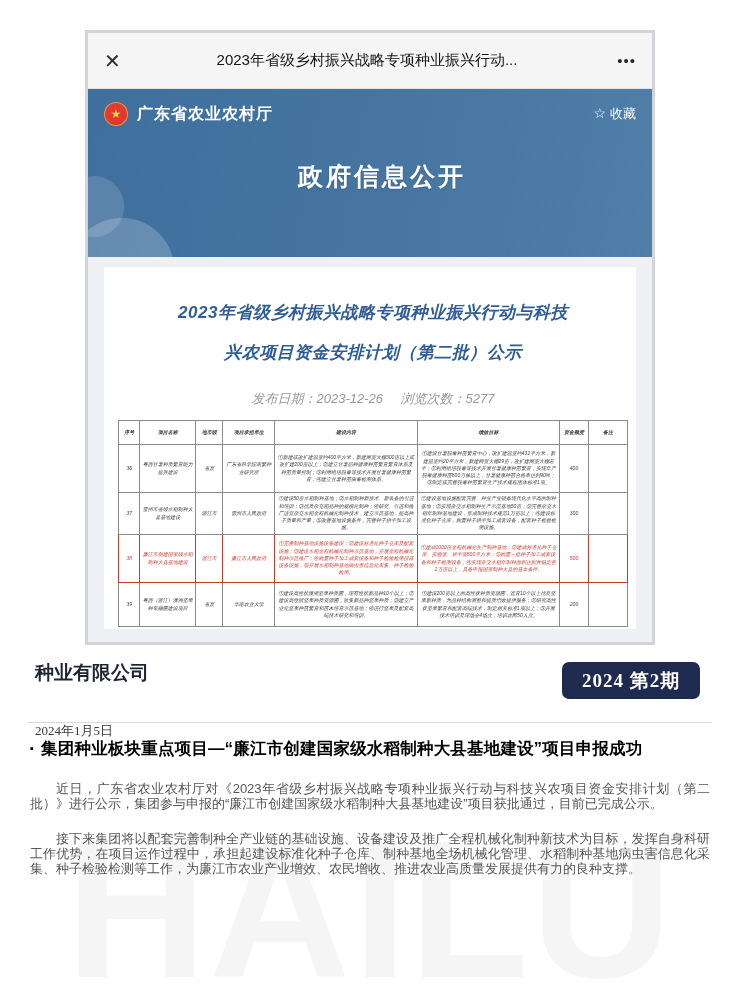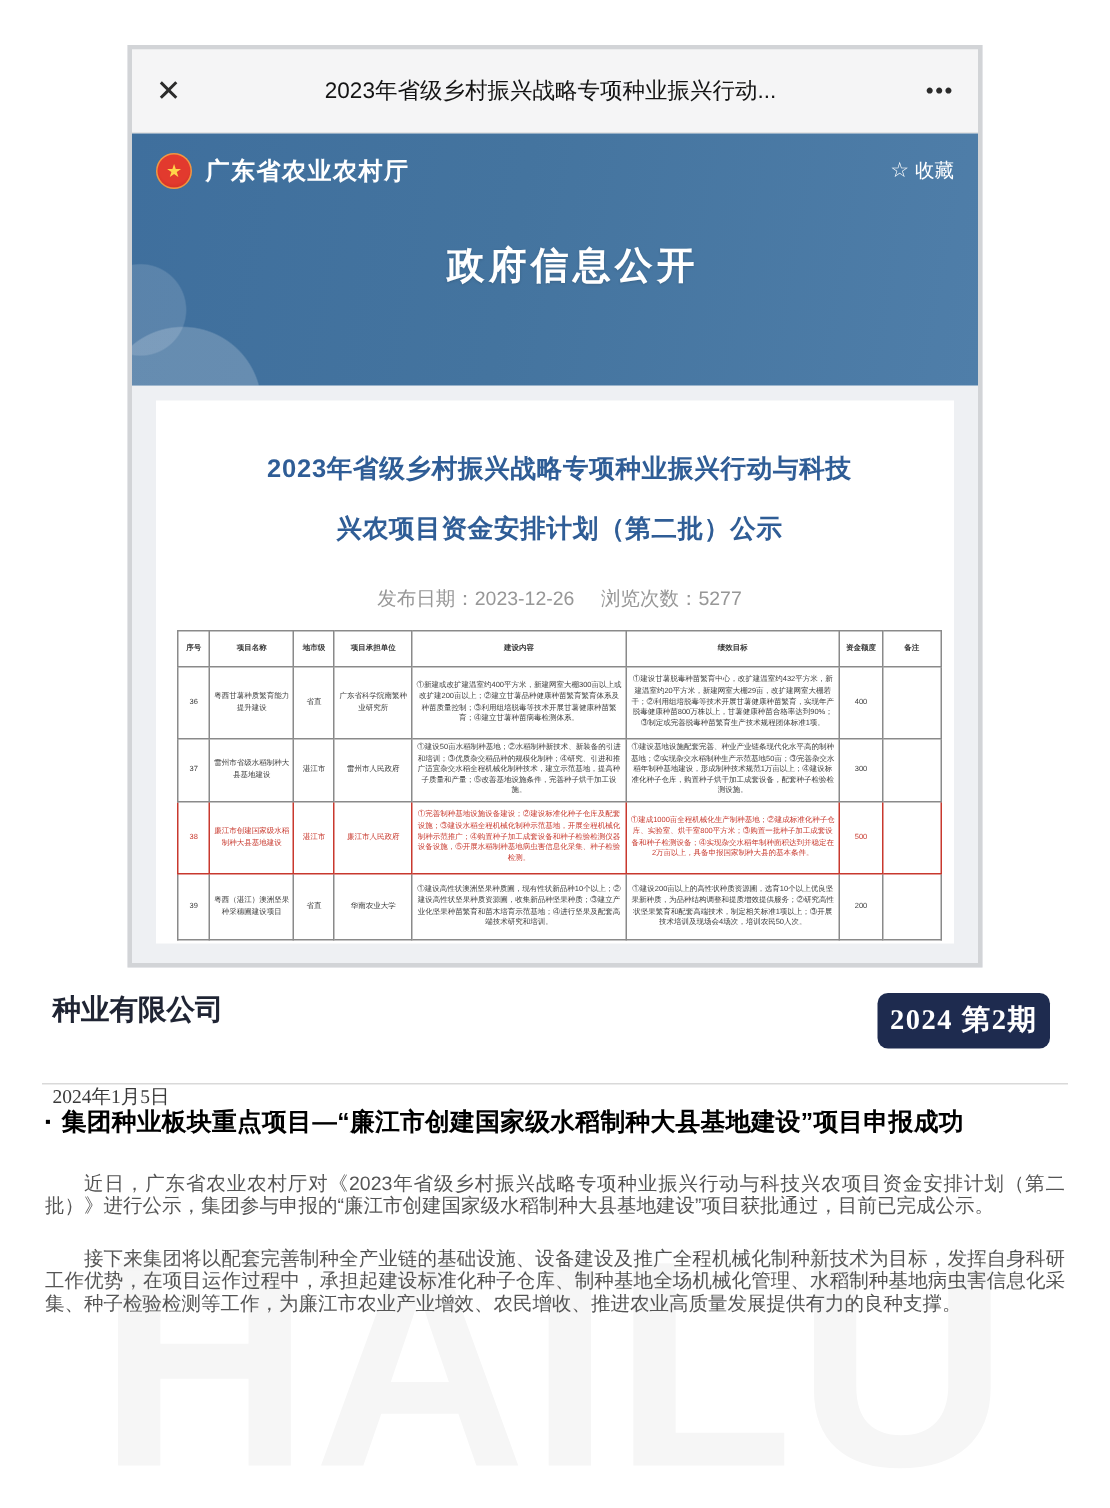--- a/index.html
+++ b/index.html
@@ -50,42 +50,42 @@
   .emblem span { color:#ffd54a; font-size:12px; line-height:1; }
   .agency-name { font-size:16px; font-weight:bold; margin-left:9px; letter-spacing:1px; }
   .favorite { margin-left:auto; font-size:13px; cursor:pointer; }
   .favorite .star { font-size:14px; margin-right:4px; }
   .banner-title {
     text-align:center; font-size:25px; font-weight:bold; letter-spacing:3px; margin-top:34px;
     text-shadow:0 1px 2px rgba(0,0,0,0.15);
     margin-left:24px;
   }
   .content-area { flex:1; background:#eef0f3; padding:10px 16px 13px 16px; }
-  .card { background:#fff; height:100%; padding:26px 8px 0 14px; }
+  .card { background:#fff; height:100%; padding:26px 8px 0 14px;font-style:italic; }
   .art-title {
     color:#2f5d96; font-weight:bold; font-size:17px; line-height:40px;
     text-align:center; letter-spacing:0.5px;
   }
   .meta { text-align:center; color:#979797; font-size:13px; margin-top:17px; }
   .meta span { margin:0 7px; }
   
   table.fund { width:100%; border-collapse:collapse; margin-top:12px; table-layout:fixed; }
   table.fund th, table.fund td {
     border:0.6px solid #8a8a8a; font-size:5px; line-height:1.45; color:#3c3c3c;
     padding:1px 2px; text-align:center; vertical-align:middle; overflow:hidden; word-break:break-all;
   }
   table.fund th { font-weight:bold; height:24px; }
   td.just { text-align:left; }
   tr.r0 td { height:48px; } tr.r1 td { height:42px; } tr.r2 td { height:48px; } tr.r3 td { height:44px; }
   tr.hl td { color:#c8392e; border-color:#c8392e; }
   
   .dept { position:absolute; left:35px; top:660px; font-family:"Liberation Serif", serif; font-weight:bold; font-size:19px; color:#1f2433; }
   .issue-date { position:absolute; left:35px; top:722px; font-family:"Liberation Serif", serif; font-size:13px; color:#3a3a3a; }
   .badge {
-    position:absolute; right:40px; top:662px; width:115px; height:37px;
+    position:absolute; right:40px; top:662px; width:138px; height:37px;
     background:#1e2b4f; border-radius:7px; color:#fff; text-align:center;
     font-family:"Liberation Serif", serif; font-weight:bold; font-size:19px; line-height:37px; letter-spacing:1px;
   }
   .divider { position:absolute; left:28px; right:28px; top:722px; border-top:1px solid #d9d9d9; }
   
   .news { position:absolute; left:30px; right:30px; top:736px; }
   .headline { font-size:16.5px; font-weight:bold; color:#000; line-height:25px; letter-spacing:0.2px; }
   .headline .bullet { font-size:11px; vertical-align:2px; margin-right:7px; }
   .news p {
     margin-top:20px; font-size:13px; color:#555; line-height:15px;

